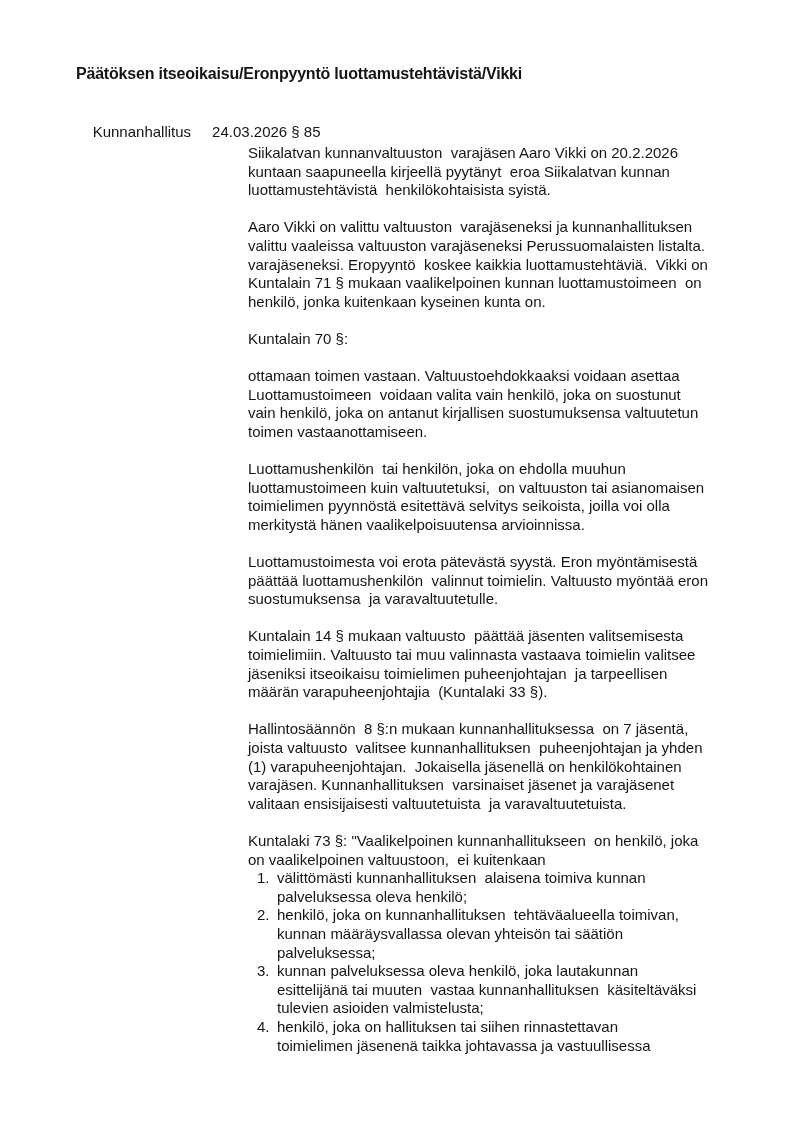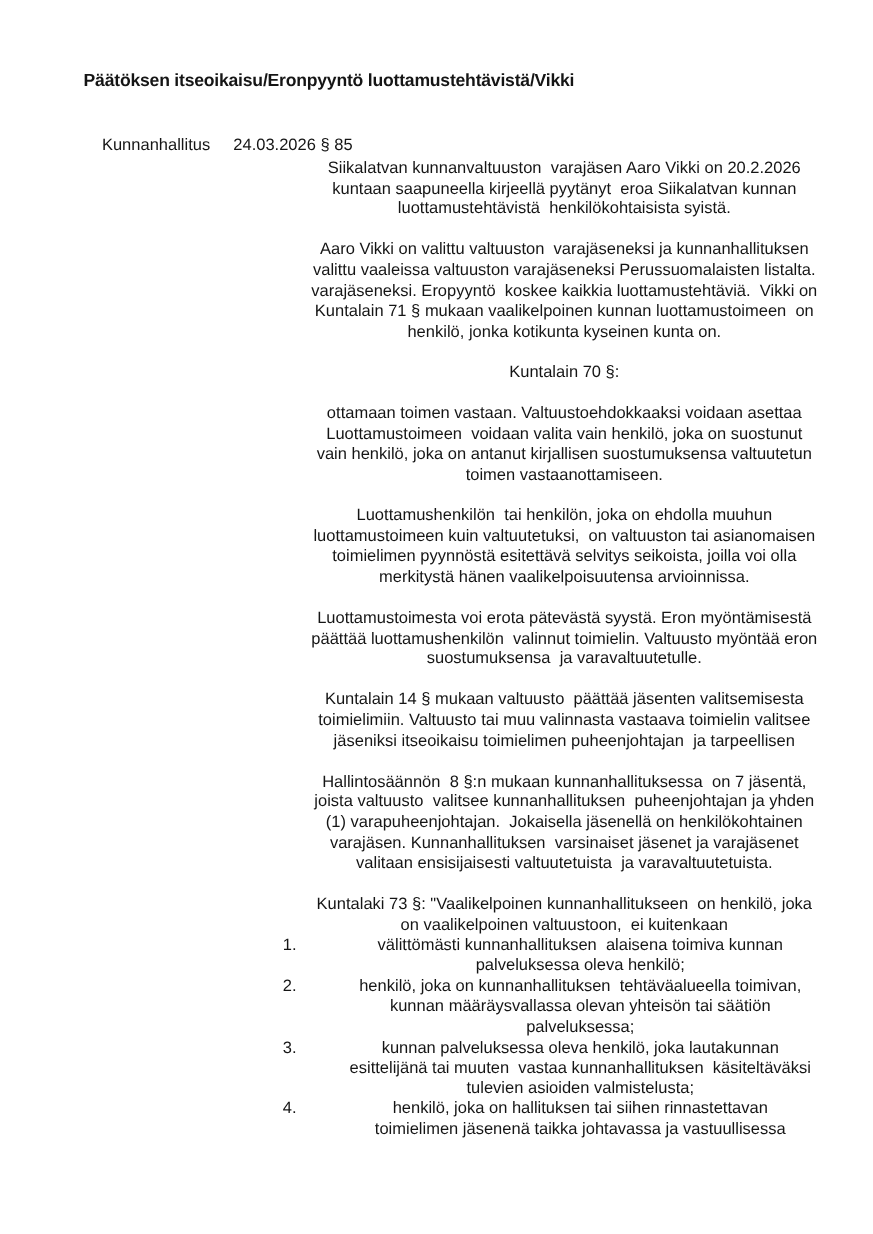--- a/index.html
+++ b/index.html
@@ -34,21 +34,21 @@
   .body-col {
     position: absolute;
     left: 248px;
     top: 144px;
     width: 530px;
     font-size: 15px;
     line-height: 18.6px;
   }
   .para { margin: 0 0 18.6px 0; }
   .para.last { margin-bottom: 0; }
-  .ln { white-space: pre; text-align: center; }
+  .ln { white-space: pre; }
   .list-item { position: relative; padding-left: 29px; }
   .list-item .num { position: absolute; left: 9px; top: 0; }
 </style>
 </head>
 <body>
 
 <div class="page">
 
   <div class="doc-title">Päätöksen itseoikaisu/Eronpyyntö luottamustehtävistä/Vikki</div>
 
@@ -62,21 +62,21 @@
       <div class="ln">Siikalatvan kunnanvaltuuston  varajäsen Aaro Vikki on 20.2.2026</div>
       <div class="ln">kuntaan saapuneella kirjeellä pyytänyt  eroa Siikalatvan kunnan</div>
       <div class="ln">luottamustehtävistä  henkilökohtaisista syistä.</div>
     </div>
 
     <div class="para">
       <div class="ln">Aaro Vikki on valittu valtuuston  varajäseneksi ja kunnanhallituksen</div>
       <div class="ln">valittu vaaleissa valtuuston varajäseneksi Perussuomalaisten listalta.</div>
       <div class="ln">varajäseneksi. Eropyyntö  koskee kaikkia luottamustehtäviä.  Vikki on</div>
       <div class="ln">Kuntalain 71 § mukaan vaalikelpoinen kunnan luottamustoimeen  on</div>
-      <div class="ln">henkilö, jonka kotikunta kyseinen kunta on.</div>
+      <div class="ln">henkilö, jonka kuitenkaan kyseinen kunta on.</div>
     </div>
 
     <div class="para">
       <div class="ln">Kuntalain 70 §:</div>
     </div>
 
     <div class="para">
       <div class="ln">ottamaan toimen vastaan. Valtuustoehdokkaaksi voidaan asettaa</div>
       <div class="ln">Luottamustoimeen  voidaan valita vain henkilö, joka on suostunut</div>
       <div class="ln">vain henkilö, joka on antanut kirjallisen suostumuksensa valtuutetun</div>
@@ -93,20 +93,21 @@
     <div class="para">
       <div class="ln">Luottamustoimesta voi erota pätevästä syystä. Eron myöntämisestä</div>
       <div class="ln">päättää luottamushenkilön  valinnut toimielin. Valtuusto myöntää eron</div>
       <div class="ln">suostumuksensa  ja varavaltuutetulle.</div>
     </div>
 
     <div class="para">
       <div class="ln">Kuntalain 14 § mukaan valtuusto  päättää jäsenten valitsemisesta</div>
       <div class="ln">toimielimiin. Valtuusto tai muu valinnasta vastaava toimielin valitsee</div>
       <div class="ln">jäseniksi itseoikaisu toimielimen puheenjohtajan  ja tarpeellisen</div>
+      <div class="ln">määrän varapuheenjohtajia  (Kuntalaki 33 §).</div>
     </div>
 
     <div class="para">
       <div class="ln">Hallintosäännön  8 §:n mukaan kunnanhallituksessa  on 7 jäsentä,</div>
       <div class="ln">joista valtuusto  valitsee kunnanhallituksen  puheenjohtajan ja yhden</div>
       <div class="ln">(1) varapuheenjohtajan.  Jokaisella jäsenellä on henkilökohtainen</div>
       <div class="ln">varajäsen. Kunnanhallituksen  varsinaiset jäsenet ja varajäsenet</div>
       <div class="ln">valitaan ensisijaisesti valtuutetuista  ja varavaltuutetuista.</div>
     </div>
 

